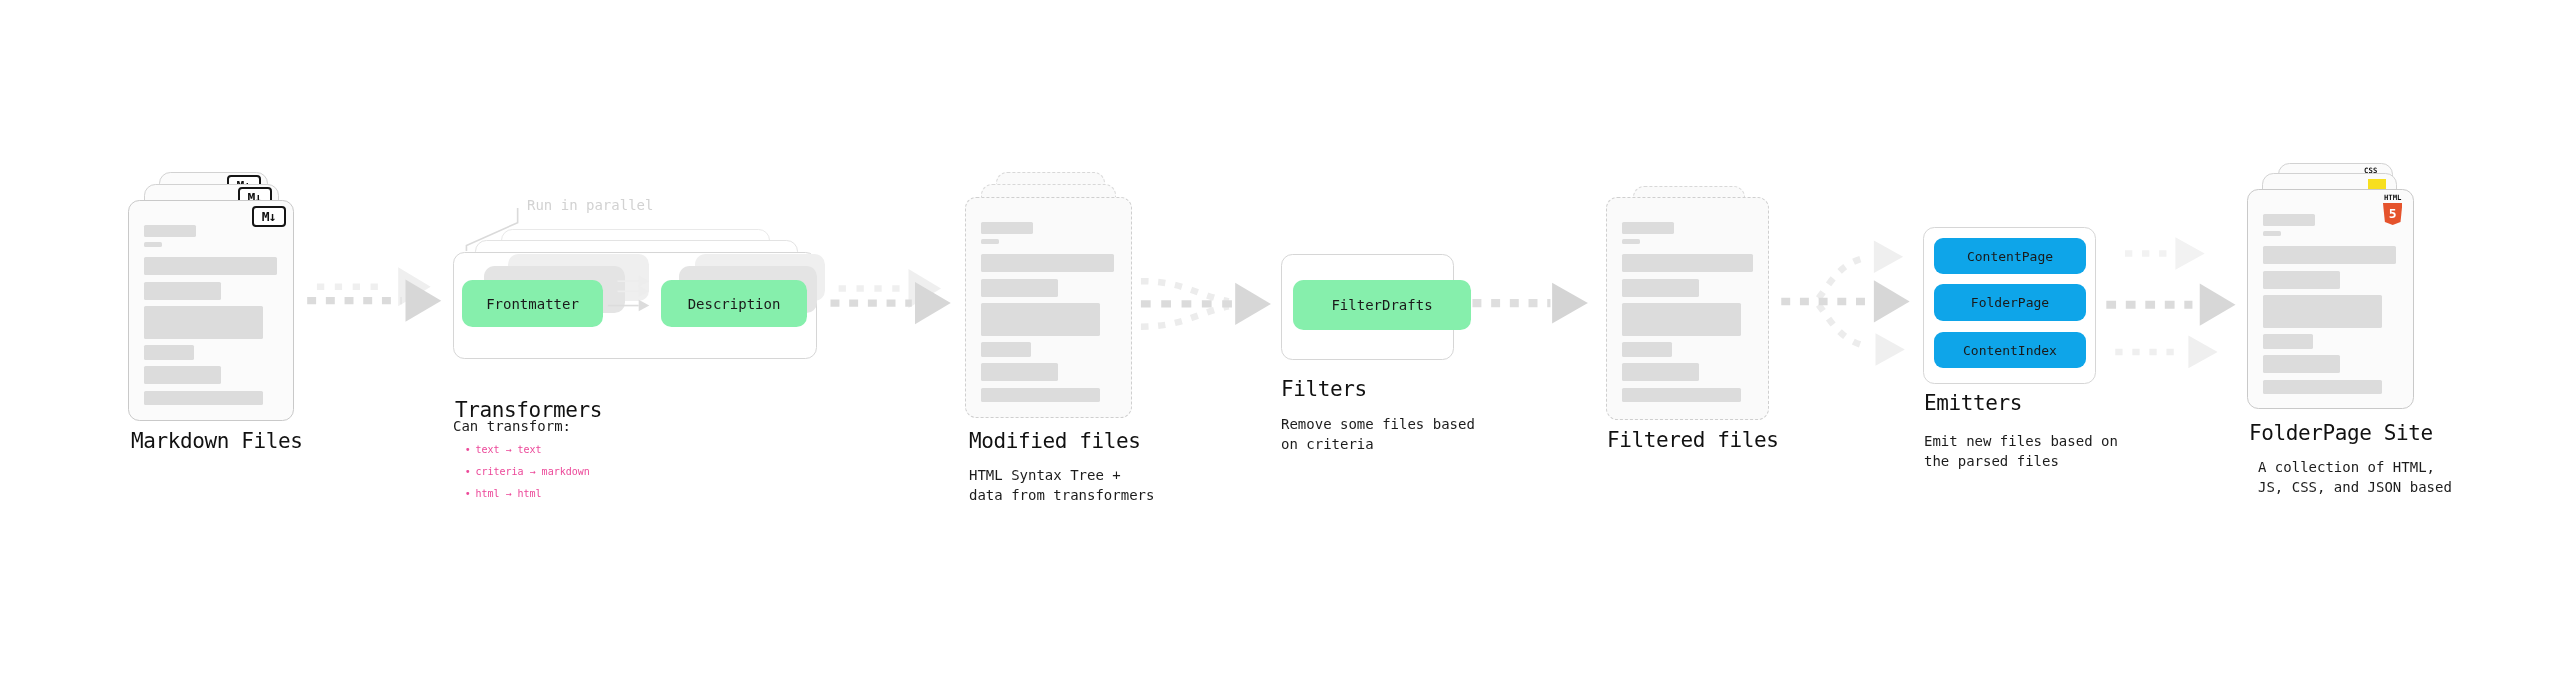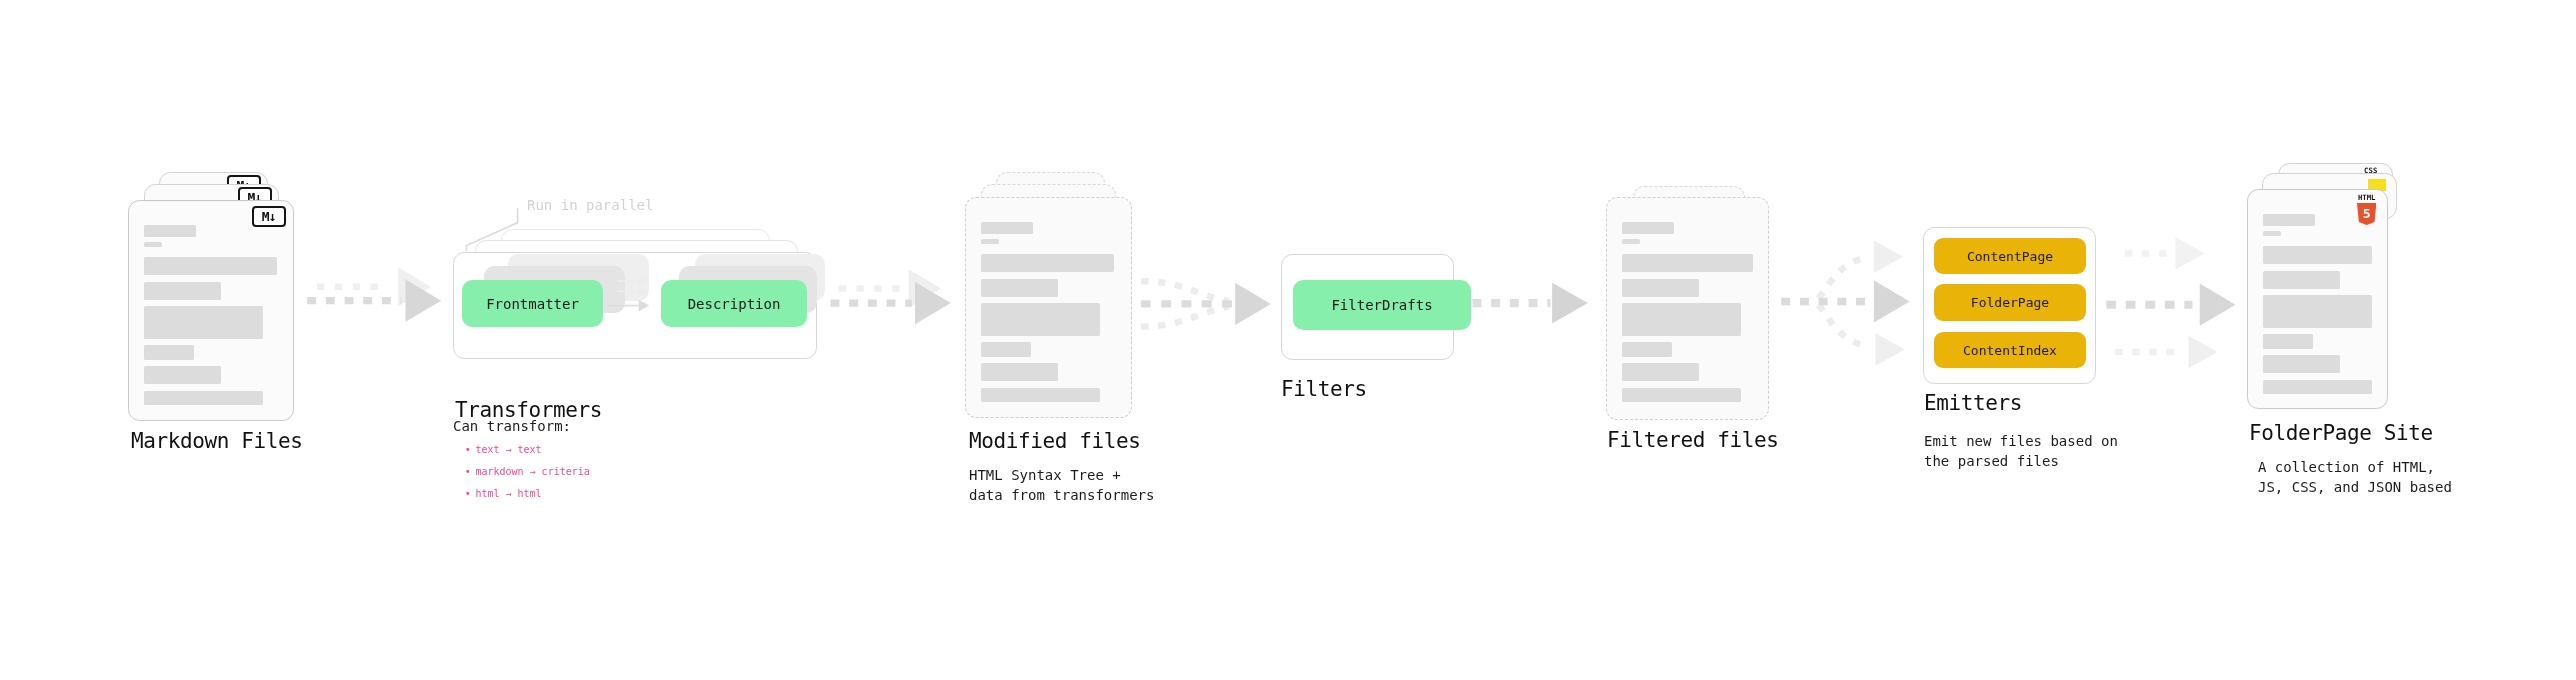--- a/index.html
+++ b/index.html
@@ -44,21 +44,21 @@
   
   .obox{position:absolute;background:#ffffff;border:1.6px solid #d6d6d6;border-radius:11.4px;box-sizing:border-box;}
   .obox.g1{border-color:#e3e3e3;}
   .obox.g2{border-color:#e9e9e9;}
   .pill{
     position:absolute;background:#86efac;border-radius:10.6px;display:flex;align-items:center;justify-content:center;
     font-size:14px;color:#1a1a1a;box-sizing:border-box;
   }
   .pill.ghost1{background:#e4e4e4;}
   .pill.ghost2{background:#efefef;}
-  .pill.emit{background:#eab308;border-radius:9px;}
+  .pill.emit{background:#0ea5e9;border-radius:9px;}
   
   .title{position:absolute;font-size:21px;font-weight:500;color:#111;white-space:nowrap;letter-spacing:-0.4px;}
   .desc{position:absolute;font-size:14px;line-height:20.3px;color:#1c1c1c;white-space:nowrap;}
   .bullets{position:absolute;font-size:10px;line-height:22px;color:#ec4899;white-space:nowrap;}
   .bullet-row span.dot{display:inline-block;width:15.4px;text-align:center;}
   .callout-text{position:absolute;font-size:14px;color:#d2d2d2;white-space:nowrap;}
   .arrow-layer{position:absolute;left:0;top:0;pointer-events:none;}
 </style>
 </head>
 <body>
@@ -96,21 +96,21 @@
   <div class="pill" style="left:462px;top:280px;width:141px;height:47px;">Frontmatter</div>
 
   <div class="pill ghost2" style="left:695px;top:254px;width:130px;height:47px;"></div>
   <div class="pill ghost1" style="left:679px;top:266px;width:138px;height:47px;"></div>
   <div class="pill" style="left:661px;top:280px;width:146px;height:47px;">Description</div>
 
   <div class="title" style="left:455px;top:398px;">Transformers</div>
   <div class="desc" style="left:453px;top:416px;">Can transform:</div>
   <div class="bullets" style="left:460px;top:439px;">
     <div class="bullet-row"><span class="dot">•</span><span>text → text</span></div>
-    <div class="bullet-row"><span class="dot">•</span><span>markdown → criteria</span></div>
+    <div class="bullet-row"><span class="dot">•</span><span>criteria → markdown</span></div>
     <div class="bullet-row"><span class="dot">•</span><span>html → html</span></div>
   </div>
 
   <div class="card dashed behind" style="left:996px;top:172px;width:109px;height:46px;"></div>
   <div class="card dashed behind" style="left:981px;top:184px;width:135px;height:46px;"></div>
   <div class="card dashed" style="left:965px;top:197px;width:167px;height:221px;">
     <div class="bars">
       <div class="bar b1"></div>
         <div class="bar b2"></div>
         <div class="bar b3"></div>
@@ -123,20 +123,24 @@
   </div>
   <div class="title" style="left:969px;top:429px;">Modified files</div>
   <div class="desc" style="left:969px;top:465px;">
     <div>HTML Syntax Tree +</div>
     <div>data from transformers</div>
   </div>
 
   <div class="obox" style="left:1281px;top:254px;width:173px;height:106px;"></div>
   <div class="pill" style="left:1293px;top:280px;width:178px;height:50px;">FilterDrafts</div>
   <div class="title" style="left:1281px;top:377px;">Filters</div>
+  <div class="desc" style="left:1281px;top:414px;">
+    <div>Remove some files based</div>
+    <div>on criteria</div>
+  </div>
 
   <div class="card dashed behind" style="left:1633px;top:186px;width:112px;height:46px;"></div>
   <div class="card dashed" style="left:1606px;top:197px;width:163px;height:223px;">
     <div class="bars">
       <div class="bar b1"></div>
         <div class="bar b2"></div>
         <div class="bar b3"></div>
         <div class="bar b4"></div>
       <div class="bar b5"></div>
         <div class="bar b6"></div>
@@ -155,21 +159,21 @@
     <div>Emit new files based on</div>
     <div>the parsed files</div>
   </div>
 
   <div class="card behind" style="left:2278px;top:163px;width:115px;height:46px;">
     <div class="css-badge">CSS</div>
   </div>
   <div class="card behind" style="left:2262px;top:173px;width:135px;height:46px;">
     <div class="js-badge"></div>
   </div>
-  <div class="card" style="left:2247px;top:189px;width:141px;height:220px;">
+  <div class="card" style="left:2247px;top:189px;width:167px;height:220px;">
     <div class="html5-badge">
       <div class="word">HTML</div>
       <div class="shield">
           <span>5</span>
         </div>
     </div>
     <div class="bars">
       <div class="bar b1"></div>
         <div class="bar b2"></div>
         <div class="bar b3"></div>

